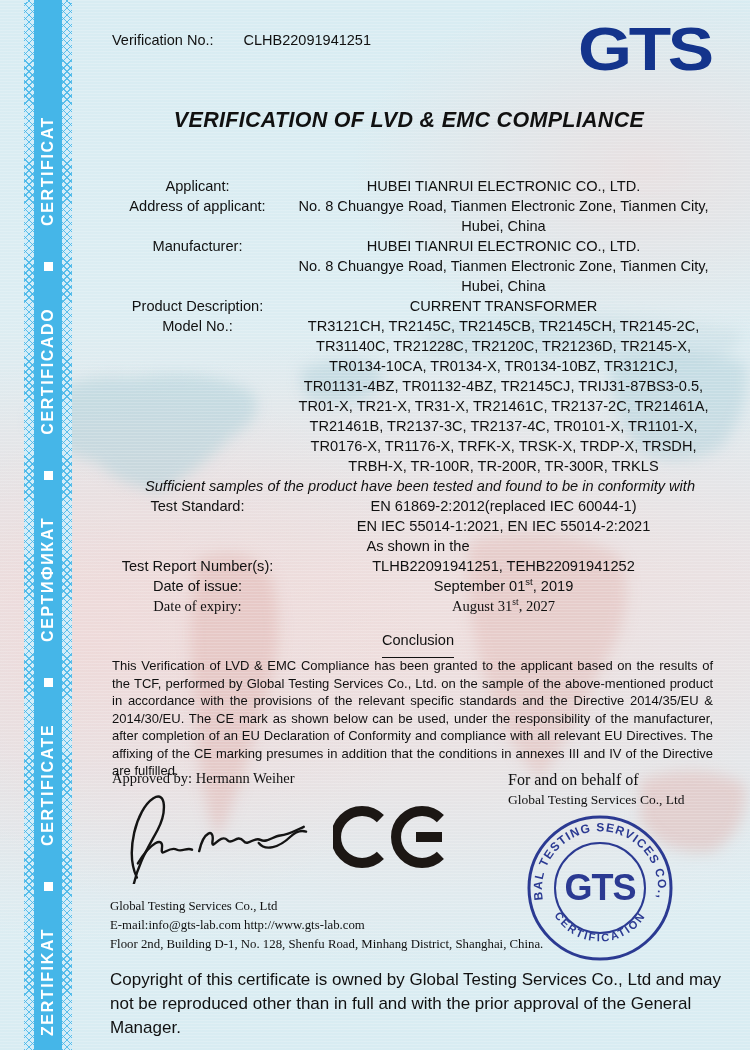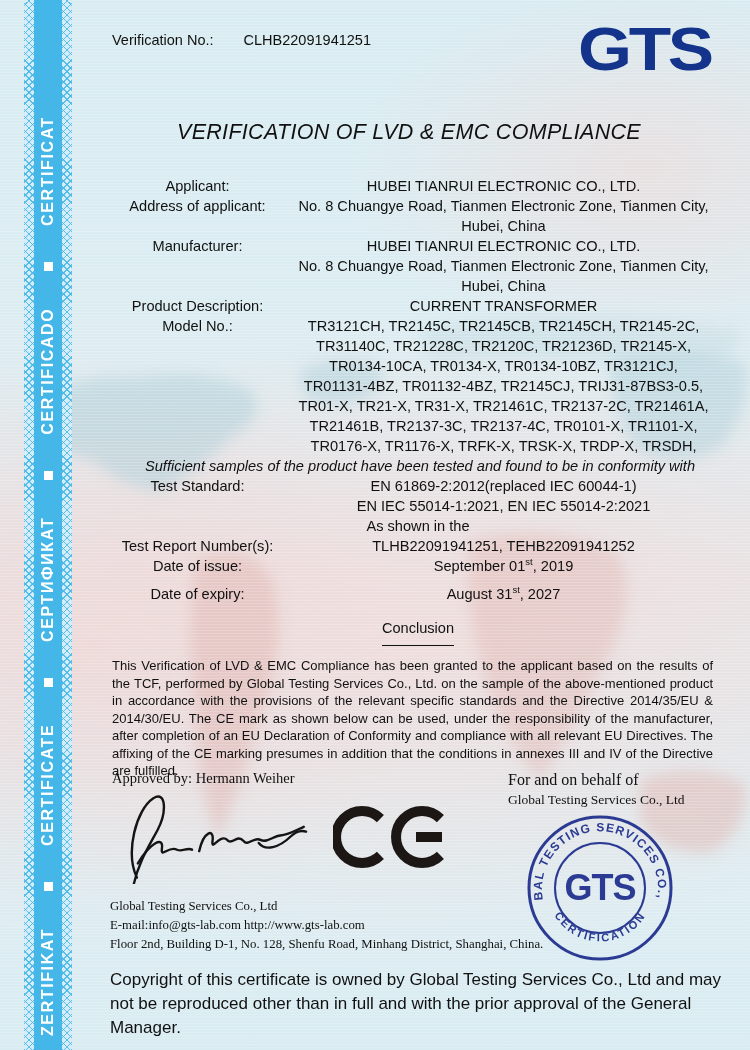--- a/index.html
+++ b/index.html
@@ -35,29 +35,29 @@
   }
   .sep-square{width:9px;height:9px;background:#fff;display:inline-block;flex:0 0 auto;}
 
   
   .verifrow{position:absolute;left:112px;top:32px;font-size:14.5px;}
   .verifrow .val{margin-left:30px;}
   .gts-logo{position:absolute;left:578px;top:18px;width:146px;
     font-size:62px;font-weight:800;color:#14348c;letter-spacing:-3px;
     transform:scaleX(1.12);transform-origin:left top;line-height:1;}
   .title{position:absolute;left:85px;width:648px;top:108px;text-align:center;
-    font-size:21.5px;font-weight:normal;font-style:italic;letter-spacing:.3px;margin-top:12px;}
+    font-size:21.5px;font-weight:bold;font-style:italic;letter-spacing:.3px;}
 
   
   .fields{position:absolute;left:112px;top:176px;width:612px;font-size:14.6px;line-height:20px;text-align:center;}
   .frow{display:flex;}
   .frow .lab{width:171px;flex:0 0 171px;}
   .frow .vals{flex:1;}
   .fullline{margin-left:4px;font-style:italic;}
-  .mt8{margin-top:8px;}
+  .mt8{margin-top:0;font-family:Liberation Serif, serif;}
   .mt14{margin-top:14px;}
   .conclusion-h{display:inline-block;border-bottom:1.4px solid #111;padding-bottom:7px;}
   sup{font-size:9.5px;vertical-align:super;line-height:0;}
 
   .para{position:absolute;left:112px;top:657px;width:601px;
     font-size:13px;line-height:17.5px;text-align:justify;}
 
   .approved{position:absolute;left:112px;top:770px;
     font-family:"Liberation Serif", serif;font-size:14.5px;}
   .behalf1{position:absolute;left:508px;top:771px;
@@ -150,20 +150,21 @@
     <div class="frow">
       <div class="lab">Model No.:</div>
       <div class="vals">
         <div>TR3121CH, TR2145C, TR2145CB, TR2145CH, TR2145-2C,</div>
         <div>TR31140C, TR21228C, TR2120C, TR21236D, TR2145-X,</div>
         <div>TR0134-10CA, TR0134-X, TR0134-10BZ, TR3121CJ,</div>
         <div>TR01131-4BZ, TR01132-4BZ, TR2145CJ, TRIJ31-87BS3-0.5,</div>
         <div>TR01-X, TR21-X, TR31-X, TR21461C, TR2137-2C, TR21461A,</div>
         <div>TR21461B, TR2137-3C, TR2137-4C, TR0101-X, TR1101-X,</div>
         <div>TR0176-X, TR1176-X, TRFK-X, TRSK-X, TRDP-X, TRSDH,</div>
+        <div>TRBH-X, TR-100R, TR-200R, TR-300R, TRKLS</div>
       </div>
     </div>
 
     <div class="fullline">Sufficient samples of the product have been tested and found to be in conformity with</div>
 
     <div class="frow">
       <div class="lab">Test Standard:</div>
       <div class="vals">
         <div>EN 61869-2:2012(replaced IEC 60044-1)</div>
         <div>EN IEC 55014-1:2021, EN IEC 55014-2:2021</div>

